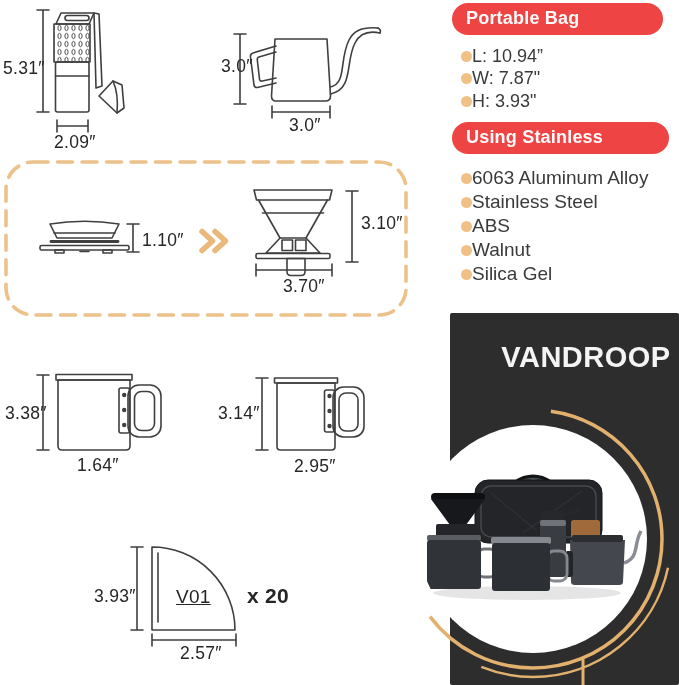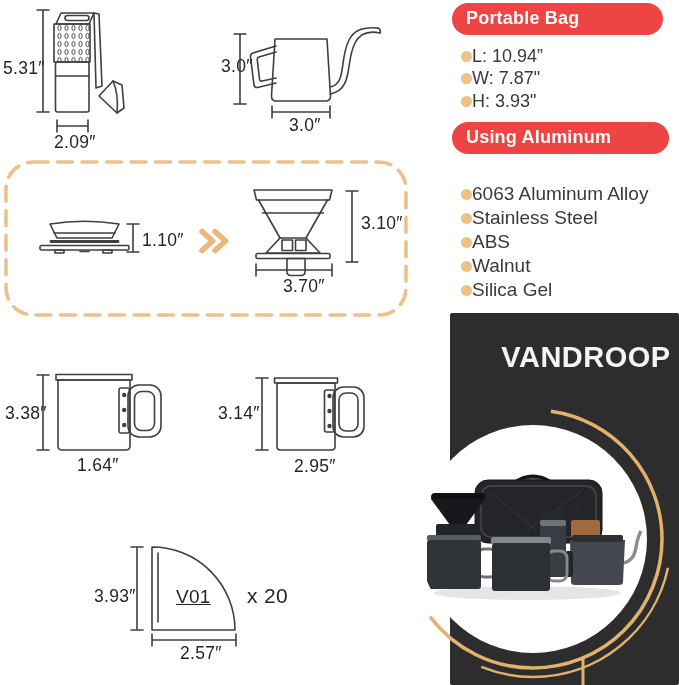--- a/index.html
+++ b/index.html
@@ -2,26 +2,26 @@
 <html><head>
 <meta charset="utf-8">
 <style>
   html,body{margin:0;padding:0;background:#fff;}
   #canvas{position:relative;width:679px;height:685px;background:#fff;overflow:hidden;
           font-family:"Liberation Sans",sans-serif;}
   svg{display:block;}
   #lineart{position:absolute;left:0;top:0;z-index:1;}
   .dim{position:absolute;z-index:2;font-size:17.5px;color:#262626;letter-spacing:.3px;white-space:nowrap;}
   .dim.model{font-size:19px;text-decoration:underline;}
-  .dim.count{font-size:21px;}
+  .dim.count{font-size:21px;font-weight:bold;}
   .pill{position:absolute;z-index:3;background:#ef4444;color:#fbfbfb;font-size:18px;font-weight:700;
         height:31px;line-height:30px;border-radius:17px;padding:0 16px 1px 14px;letter-spacing:.2px;}
   .spec{position:absolute;z-index:3;display:flex;align-items:center;
         font-size:18px;color:#3a3a3a;white-space:nowrap;}
-  .spec.mat{font-size:19px;margin-top:16px;}
+  .spec.mat{font-size:19px;}
   .spec .dot{width:11px;height:11px;border-radius:50%;background:#f0c086;flex:none;}
   #brand-panel{position:absolute;left:450px;top:313px;width:229px;height:372px;background:#2d2d2d;
         border-radius:2px;z-index:1;}
   #brand-name{position:absolute;left:450px;top:341px;width:272px;z-index:2;text-align:center;
         color:#f4f4f4;font-size:29px;font-weight:800;letter-spacing:.5px;}
   #photo-circle{position:absolute;left:419px;top:425px;width:228px;height:228px;border-radius:50%;
         background:#ffffff;overflow:hidden;z-index:3;}
   #gold-arcs{position:absolute;left:0;top:0;z-index:4;pointer-events:none;}
 </style>
 </head>
@@ -163,21 +163,21 @@
   </div>
   <div class="spec" style="left:461px;top:68px">
     <span class="dot"></span>
     <span>W: 7.87"</span>
   </div>
   <div class="spec" style="left:461px;top:91px">
     <span class="dot"></span>
     <span>H: 3.93"</span>
   </div>
 
-  <div class="pill" style="left:452px;top:122px;min-width:187px">Using Aluminum</div>
+  <div class="pill" style="left:452px;top:122px;min-width:187px">Using Stainless</div>
   <div class="spec mat" style="left:461px;top:167px">
     <span class="dot"></span>
     <span>6063 Aluminum Alloy</span>
   </div>
   <div class="spec mat" style="left:461px;top:191px">
     <span class="dot"></span>
     <span>Stainless Steel</span>
   </div>
   <div class="spec mat" style="left:461px;top:215px">
     <span class="dot"></span>

